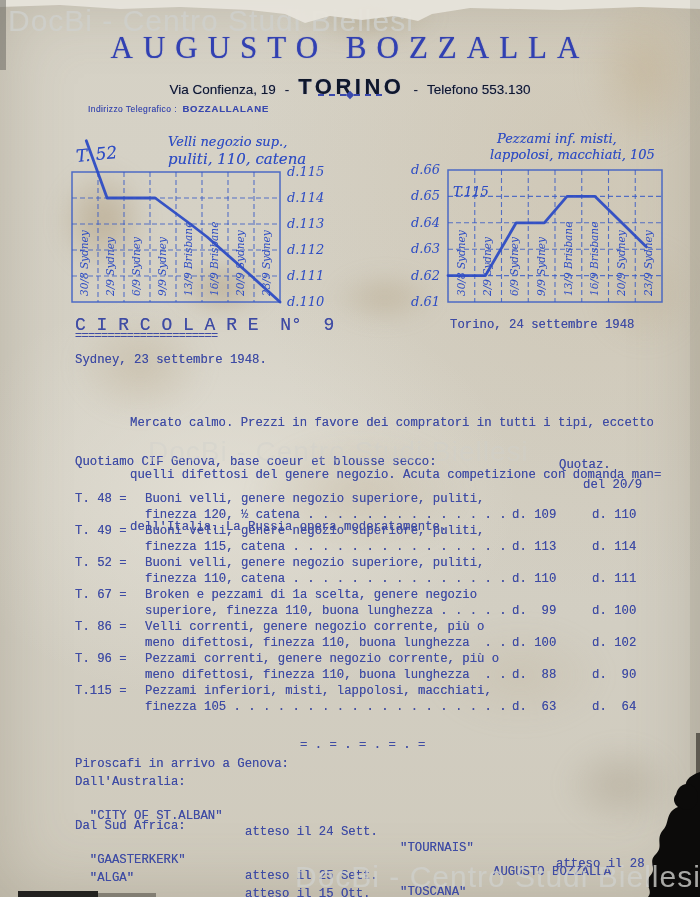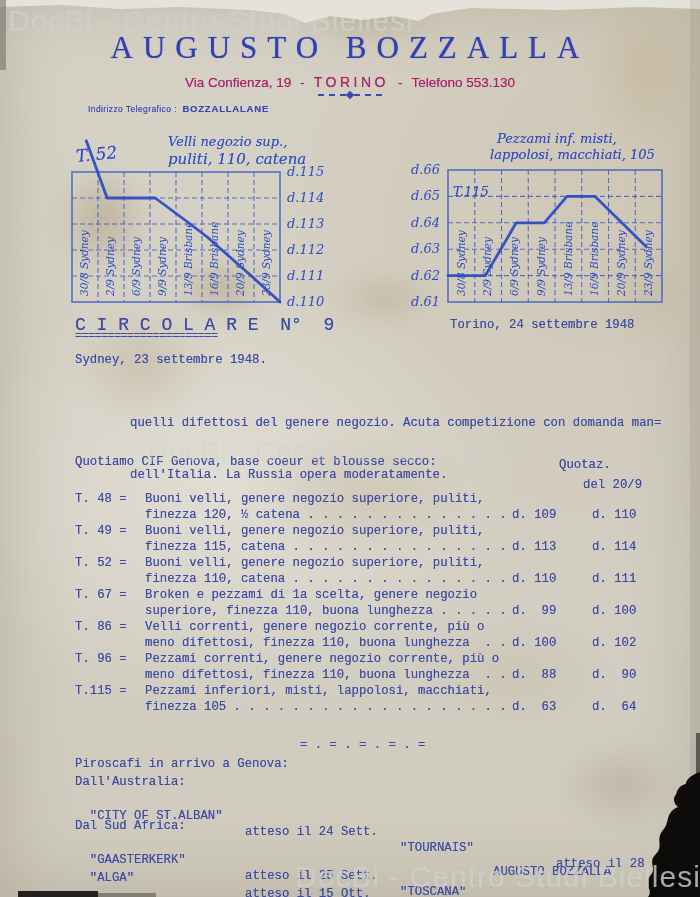--- a/index.html
+++ b/index.html
@@ -18,23 +18,23 @@
   .typed{position:absolute;font-family:"Liberation Mono",monospace;font-size:12.3px;
     color:#3e4ba4;white-space:pre;text-shadow:0 0 .6px rgba(62,75,164,.65);line-height:16px;}
   
   .hand{position:absolute;font-family:"DejaVu Serif",serif;font-style:italic;
     color:#2d4cc4;white-space:pre;text-shadow:0 0 .5px rgba(45,76,196,.5);}
   
   #lh-title{top:30px;left:50%;transform:translateX(-50%);font-family:"Liberation Serif",serif;
     font-size:31px;letter-spacing:10px;color:#3140b2;white-space:nowrap;
     text-shadow:0 0 1px rgba(49,64,178,.7);}
   #lh-sub{top:74px;left:50%;transform:translateX(-50%);display:flex;align-items:baseline;gap:9px;
-    color:#be185d;white-space:nowrap;text-shadow:0 0 .7px rgba(58,73,174,.6);}
+    color:#0f172a;white-space:nowrap;text-shadow:0 0 .7px rgba(58,73,174,.6);}
   #lh-sub .small{font-size:13.5px;}
-  #lh-sub .city{font-size:14px;letter-spacing:3.5px;font-weight:normal;}
+  #lh-sub .city{font-size:22px;letter-spacing:3.5px;font-weight:bold;}
   #ornament{top:92px;left:50%;transform:translateX(-50%);display:flex;align-items:center;}
   .orn-line{width:28px;height:0;border-top:2px dashed #3a49ae;}
   .orn-diamond{width:6px;height:6px;background:#3a49ae;transform:rotate(45deg);margin:0 1px;}
   #telegraph{top:103px;left:88px;color:#3a49ae;font-size:8.5px;letter-spacing:.4px;
     text-shadow:0 0 .5px rgba(58,73,174,.6);white-space:pre;}
   #telegraph b{font-size:9.5px;letter-spacing:.8px;}
   
   .wm{position:absolute;font-family:"Liberation Sans",sans-serif;font-weight:400;
     color:#cfd0cc;white-space:nowrap;pointer-events:none;letter-spacing:1px;}
   #wm-top{top:4px;left:8px;font-size:30px;opacity:.85;z-index:6;}
@@ -142,20 +142,21 @@
     <text x="651.835" y="296" font-size="10.5" font-style="italic" font-family="&quot;DejaVu Serif&quot;,serif" fill="#2d4cc4" transform="rotate(-90 651.835 296)">23/9 Sydney</text>
     <polyline points="448.0,275.6 485.4,275.6 516.2,222.8 544.3,222.8 567.0,196.4 595.1,196.4 646.0,246.6" fill="none" stroke="#2d4cc4" stroke-width="2.8" stroke-linecap="round" stroke-linejoin="round" opacity="0.95"></polyline>
   </svg>
 
 <div class="typed content" style="left:75px;top:317px;font-size:18px;">C I R C O L A R E  N°  9</div>
 <div class="typed content" style="left:75px;top:328px;font-size:11.8px;letter-spacing:-.6px;">======================</div>
 <div class="typed content" style="left:450px;top:317px;">Torino, 24 settembre 1948</div>
 <div class="typed content" style="left:75px;top:352px;">Sydney, 23 settembre 1948.</div>
 
 <div class="typed content" style="left:130px;top:381px;line-height:17.2px;">
+  <div>Mercato calmo. Prezzi in favore dei compratori in tutti i tipi, eccetto</div>
   <div>quelli difettosi del genere negozio. Acuta competizione con domanda man=</div>
   <div>dell'Italia. La Russia opera moderatamente.</div>
 </div>
 
 <div class="typed content" style="left:75px;top:454px;">Quotiamo CIF Genova, base coeur et blousse secco:</div>
 <div class="typed content" style="left:559px;top:457px;">Quotaz.</div>
 <div class="typed content" style="left:583px;top:477px;">del 20/9</div>
 
 <div class="typed content" id="price-table" style="left:75px;top:491px;width:600px;"><div style="position: relative;"><span style="display: inline-block; width: 70px;">T. 48 =</span><span>Buoni velli, genere negozio superiore, puliti,</span></div><div style="position: relative;"><span style="margin-left: 70px;">finezza 120, ½ catena . . . . . . . . . . . . . .</span><span style="position: absolute; left: 437px;">d. 109</span><span style="position: absolute; left: 517px;">d. 110</span></div><div style="position: relative;"><span style="display: inline-block; width: 70px;">T. 49 =</span><span>Buoni velli, genere negozio superiore, puliti,</span></div><div style="position: relative;"><span style="margin-left: 70px;">finezza 115, catena . . . . . . . . . . . . . . .</span><span style="position: absolute; left: 437px;">d. 113</span><span style="position: absolute; left: 517px;">d. 114</span></div><div style="position: relative;"><span style="display: inline-block; width: 70px;">T. 52 =</span><span>Buoni velli, genere negozio superiore, puliti,</span></div><div style="position: relative;"><span style="margin-left: 70px;">finezza 110, catena . . . . . . . . . . . . . . .</span><span style="position: absolute; left: 437px;">d. 110</span><span style="position: absolute; left: 517px;">d. 111</span></div><div style="position: relative;"><span style="display: inline-block; width: 70px;">T. 67 =</span><span>Broken e pezzami di 1a scelta, genere negozio</span></div><div style="position: relative;"><span style="margin-left: 70px;">superiore, finezza 110, buona lunghezza . . . . .</span><span style="position: absolute; left: 437px;">d.  99</span><span style="position: absolute; left: 517px;">d. 100</span></div><div style="position: relative;"><span style="display: inline-block; width: 70px;">T. 86 =</span><span>Velli correnti, genere negozio corrente, più o</span></div><div style="position: relative;"><span style="margin-left: 70px;">meno difettosi, finezza 110, buona lunghezza  . .</span><span style="position: absolute; left: 437px;">d. 100</span><span style="position: absolute; left: 517px;">d. 102</span></div><div style="position: relative;"><span style="display: inline-block; width: 70px;">T. 96 =</span><span>Pezzami correnti, genere negozio corrente, più o</span></div><div style="position: relative;"><span style="margin-left: 70px;">meno difettosi, finezza 110, buona lunghezza  . .</span><span style="position: absolute; left: 437px;">d.  88</span><span style="position: absolute; left: 517px;">d.  90</span></div><div style="position: relative;"><span style="display: inline-block; width: 70px;">T.115 =</span><span>Pezzami inferiori, misti, lappolosi, macchiati,</span></div><div style="position: relative;"><span style="margin-left: 70px;">finezza 105 . . . . . . . . . . . . . . . . . . .</span><span style="position: absolute; left: 437px;">d.  63</span><span style="position: absolute; left: 517px;">d.  64</span></div></div>
 

